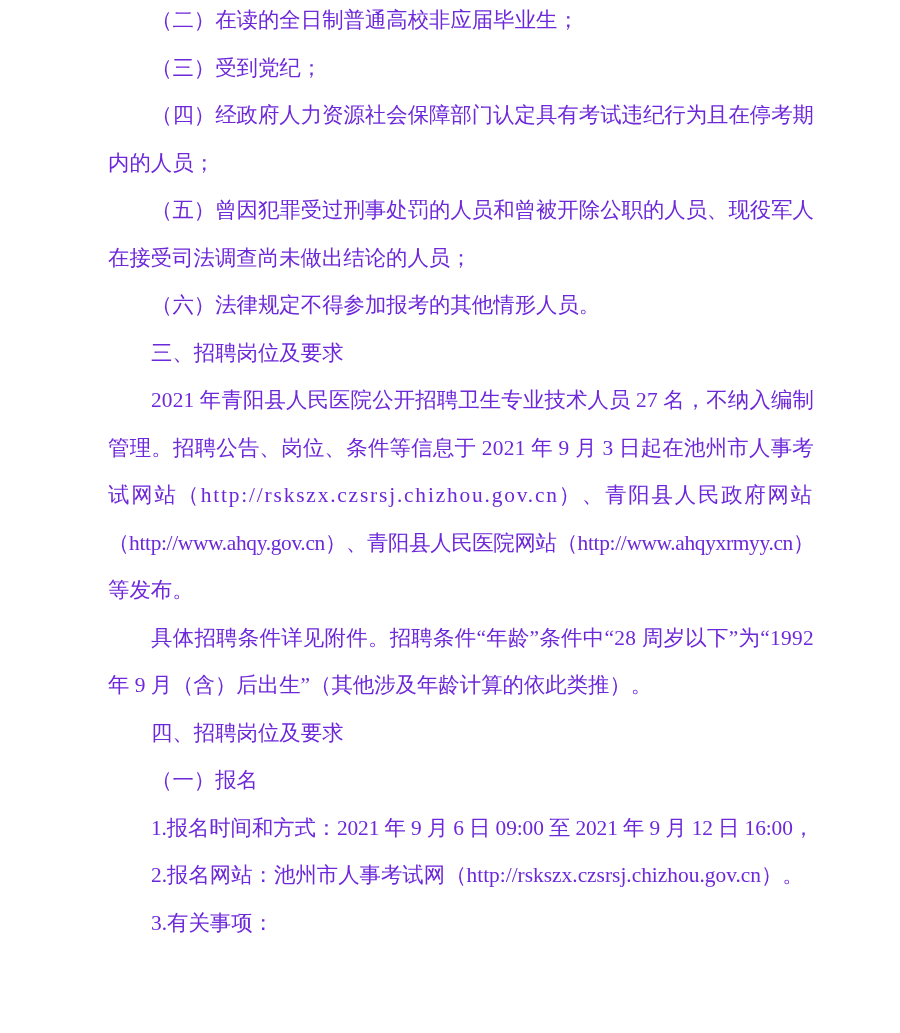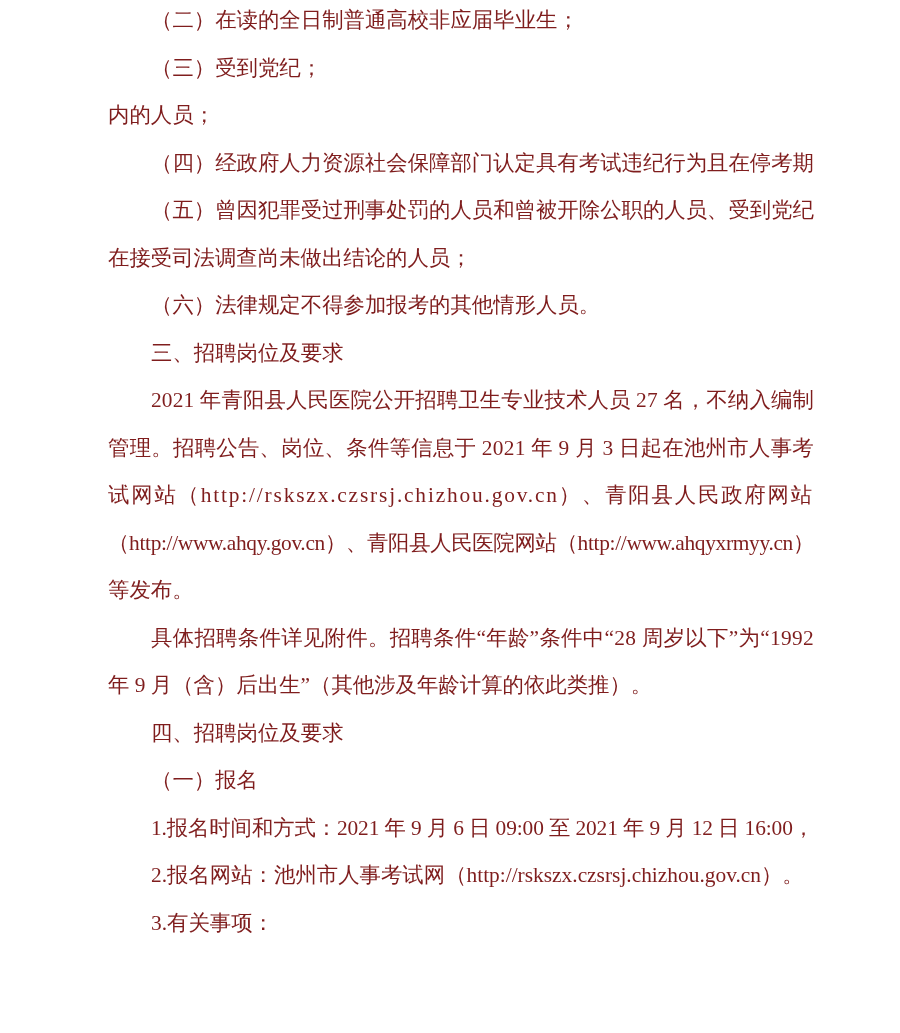--- a/index.html
+++ b/index.html
@@ -28,34 +28,34 @@
     white-space: nowrap;
     overflow: visible;
   }
   .line.indent { padding-left: 43px; }
   .line.bold, .line b { font-weight: 400; }
   .txt { display: inline-block; white-space: nowrap; }
 </style>
 </head>
 <body>
 
-<div class="page" style="background: rgb(255, 255, 255); color: #7f1d1d;">
+<div class="page" style="background: rgb(255, 255, 255); color: #6d28d9;">
   <div class="doc" id="doc" style="left: 108px; width: 706px; font-size: 21.4px; line-height: 47.5px;">
       <div class="para">
         <div class="line indent"><span class="txt">（二）在读的全日制普通高校非应届毕业生；</span></div>
       </div>
       <div class="para">
         <div class="line indent"><span class="txt">（三）受到党纪；</span></div>
       </div>
       <div class="para">
+        <div class="line indent"><span class="txt" style="letter-spacing: -0.00352823px;">（四）经政府人力资源社会保障部门认定具有考试违纪行为且在停考期</span></div>
         <div class="line"><span class="txt">内的人员；</span></div>
-        <div class="line indent"><span class="txt" style="letter-spacing: -0.00352823px;">（四）经政府人力资源社会保障部门认定具有考试违纪行为且在停考期</span></div>
       </div>
       <div class="para">
-        <div class="line indent"><span class="txt" style="letter-spacing: -0.00352823px;">（五）曾因犯罪受过刑事处罚的人员和曾被开除公职的人员、受到党纪</span></div>
+        <div class="line indent"><span class="txt" style="letter-spacing: -0.00352823px;">（五）曾因犯罪受过刑事处罚的人员和曾被开除公职的人员、现役军人</span></div>
         <div class="line"><span class="txt">在接受司法调查尚未做出结论的人员；</span></div>
       </div>
       <div class="para">
         <div class="line indent"><span class="txt">（六）法律规定不得参加报考的其他情形人员。</span></div>
       </div>
       <div class="para">
         <div class="line indent bold"><span class="txt">三、招聘岗位及要求</span></div>
       </div>
       <div class="para">
         <div class="line indent"><span class="txt" style="letter-spacing: 0.145399px;">2021 年青阳县人民医院公开招聘卫生专业技术人员 27 名，不纳入编制</span></div>

